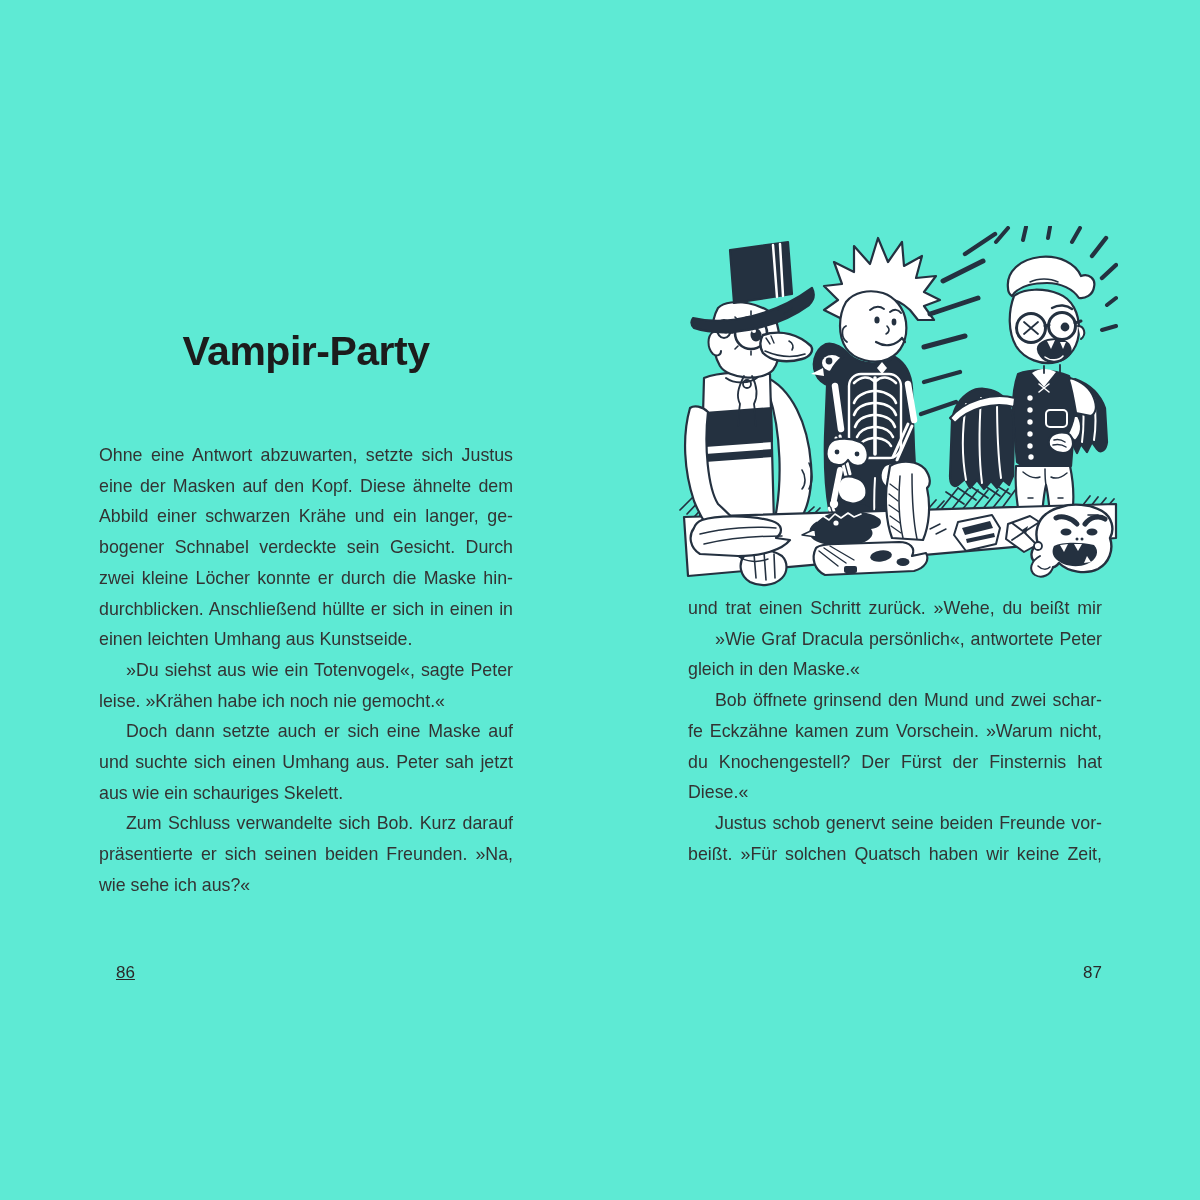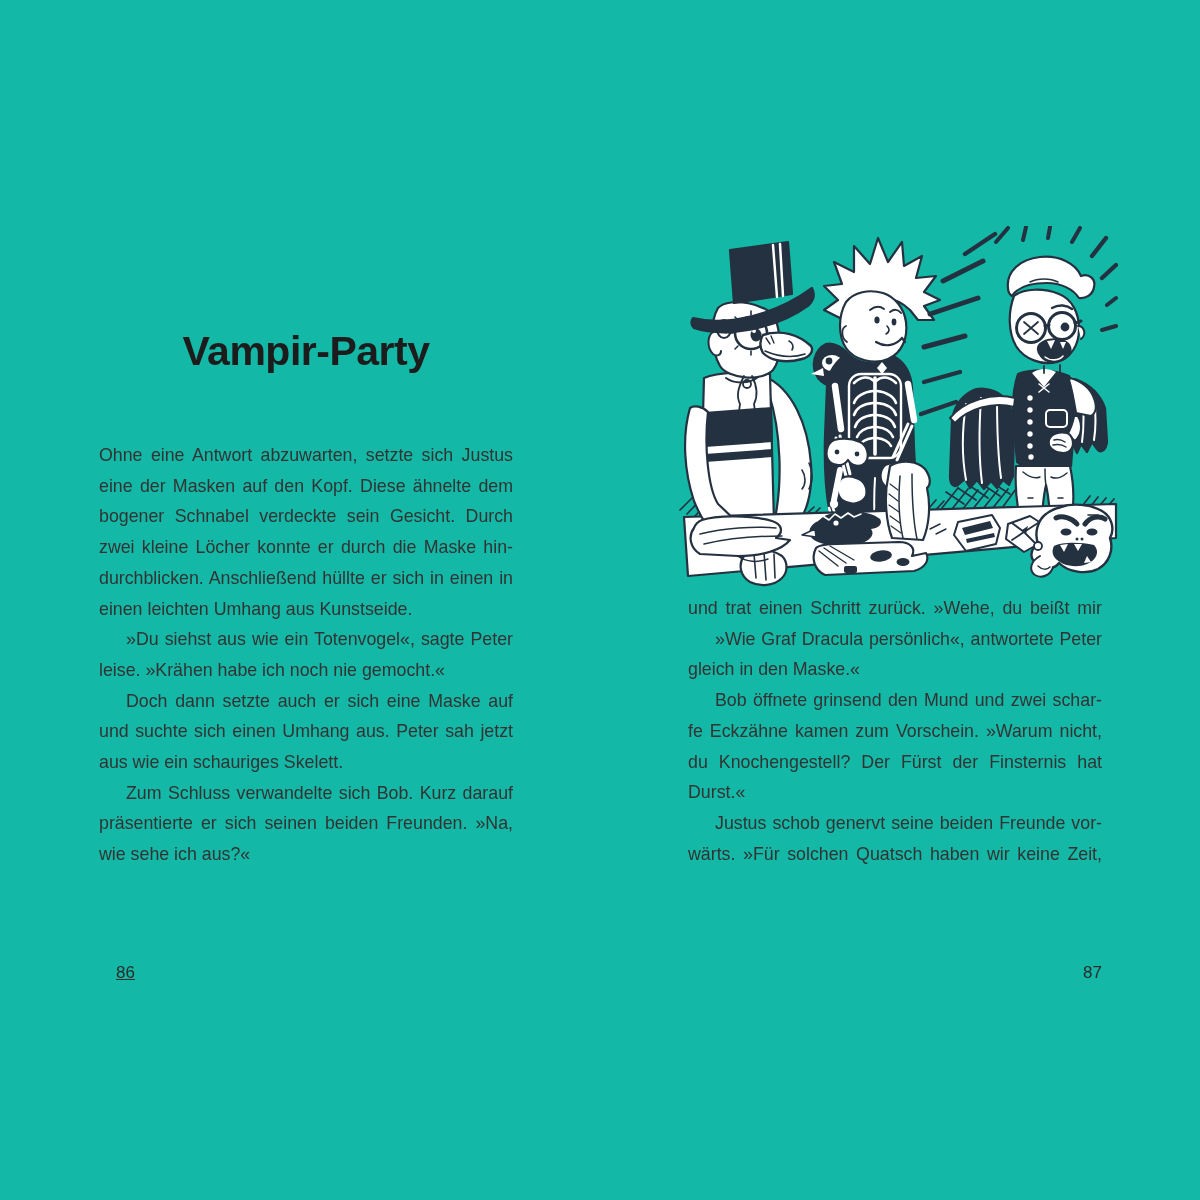--- a/index.html
+++ b/index.html
@@ -2,21 +2,21 @@
 <html><head>
 <meta charset="utf-8">
 <style>
   html, body {
     margin: 0; padding: 0;
     width: 1200px; height: 1200px;
     background: #ffffff;
     overflow: hidden;
     font-family: "Liberation Sans", "DejaVu Sans", sans-serif;
   }
-  .spread { position: relative; width: 1200px; height: 1200px; background: #14b8a6; }
+  .spread { position: relative; width: 1200px; height: 1200px; background: #5eead4; }
 
   .chapter-title {
     position: absolute; left: 99px; top: 328px; width: 414px;
     margin: 0; text-align: center;
     font-size: 41px; font-weight: bold; letter-spacing: -0.5px;
     color: #1c1c1c;
   }
 
   .text-col {
     position: absolute; width: 414px;
@@ -45,20 +45,21 @@
 </head>
 <body>
 
 <div class="spread">
 
   <section>
     <h1 class="chapter-title">Vampir-Party</h1>
     <div class="text-col" id="left-text">
         <div class="line">Ohne eine Antwort abzuwarten, setzte sich Justus</div>
         <div class="line">eine der Masken auf den Kopf. Diese ähnelte dem</div>
+        <div class="line">Abbild einer schwarzen Krähe und ein langer, ge-</div>
         <div class="line">bogener Schnabel verdeckte sein Gesicht. Durch</div>
         <div class="line">zwei kleine Löcher konnte er durch die Maske hin-</div>
         <div class="line">durchblicken. Anschließend hüllte er sich in einen in</div>
         <div class="line last">einen leichten Umhang aus Kunstseide.</div>
         <div class="line indent">»Du siehst aus wie ein Totenvogel«, sagte Peter</div>
         <div class="line last">leise. »Krähen habe ich noch nie gemocht.«</div>
         <div class="line indent">Doch dann setzte auch er sich eine Maske auf</div>
         <div class="line">und suchte sich einen Umhang aus. Peter sah jetzt</div>
         <div class="line last">aus wie ein schauriges Skelett.</div>
         <div class="line indent">Zum Schluss verwandelte sich Bob. Kurz darauf</div>
@@ -295,20 +296,20 @@
       </svg>
     </figure>
 
     <div class="text-col" id="right-text">
         <div class="line">und trat einen Schritt zurück. »Wehe, du beißt mir</div>
         <div class="line indent">»Wie Graf Dracula persönlich«, antwortete Peter</div>
         <div class="line last">gleich in den Maske.«</div>
         <div class="line indent">Bob öffnete grinsend den Mund und zwei schar-</div>
         <div class="line">fe Eckzähne kamen zum Vorschein. »Warum nicht,</div>
         <div class="line">du Knochengestell? Der Fürst der Finsternis hat</div>
-        <div class="line last">Durst.«</div>
+        <div class="line last">Diese.«</div>
         <div class="line indent">Justus schob genervt seine beiden Freunde vor-</div>
-        <div class="line">wärts. »Für solchen Quatsch haben wir keine Zeit,</div>
+        <div class="line">beißt. »Für solchen Quatsch haben wir keine Zeit,</div>
       </div>
     <div class="page-num" id="page-num-right">87</div>
   </section>
 
 </div>
 
 </body></html>

